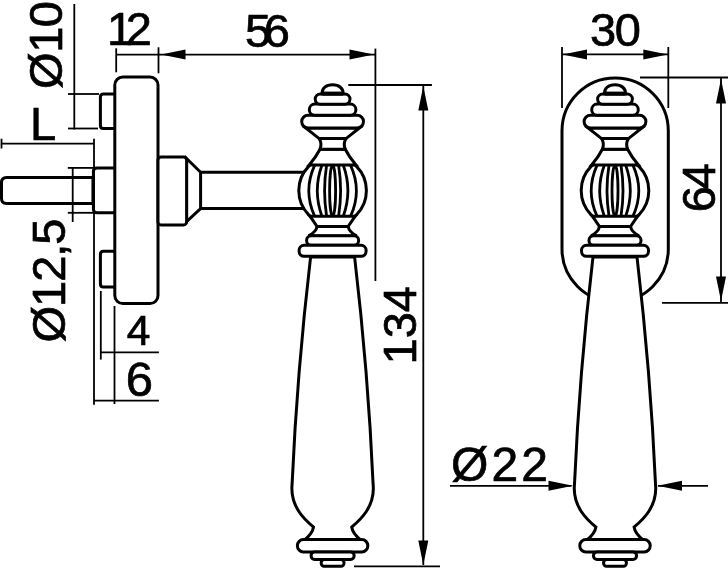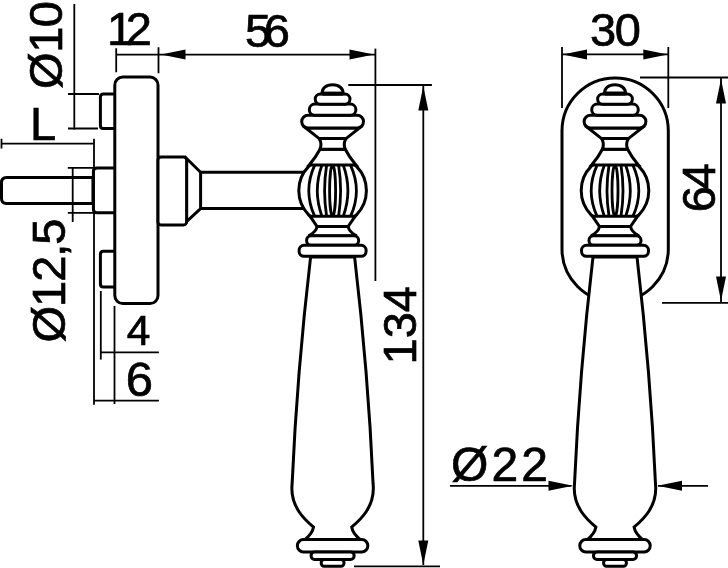--- a/index.html
+++ b/index.html
@@ -1,16 +1,16 @@
 <!DOCTYPE html>
 <html><head>
 <meta charset="utf-8">
 <style>
   html,body{margin:0;padding:0;background:#fff;}
-  #page{width:728px;height:568px;position:relative;background:#fff;overflow:hidden;border-radius:30px;}
+  #page{width:728px;height:568px;position:relative;background:#fff;overflow:hidden;}
   svg{display:block;}
   text{font-family:"Liberation Sans",sans-serif;font-weight:normal;fill:#000;stroke:#000;stroke-width:0.7;}
 </style>
 </head>
 <body>
 <div id="page">
 <svg width="728" height="568" viewBox="0 0 728 568">
 <defs>
 <g id="handle" stroke="#000" stroke-width="3" fill="#fff">
 

